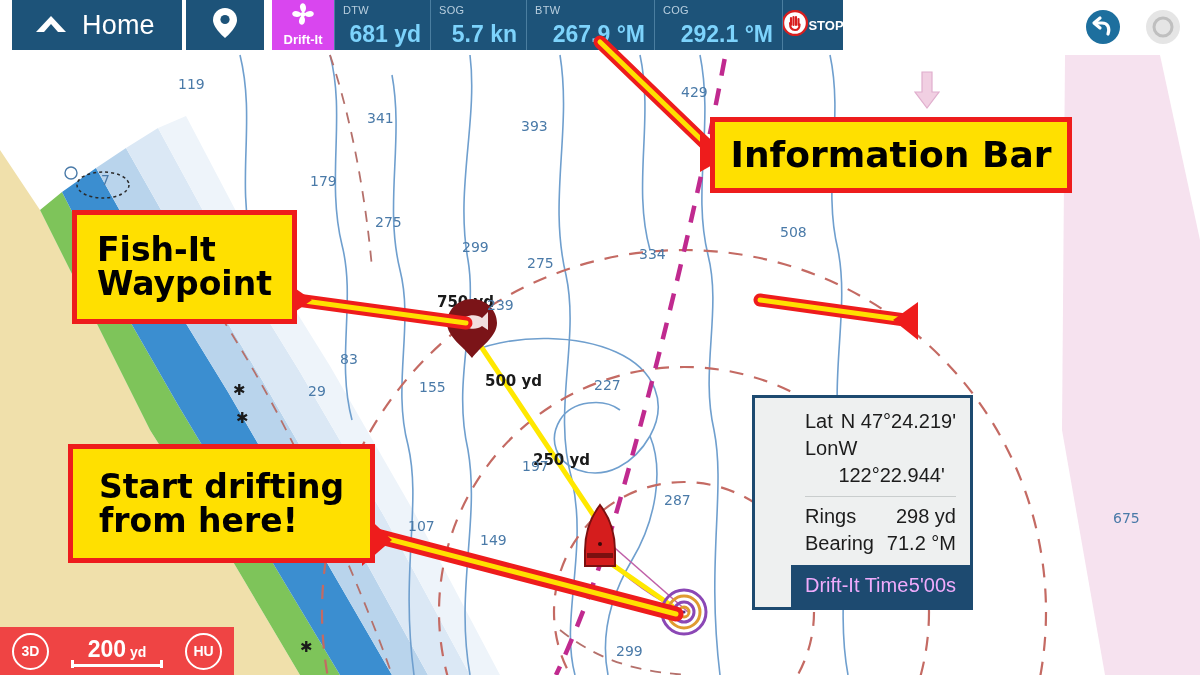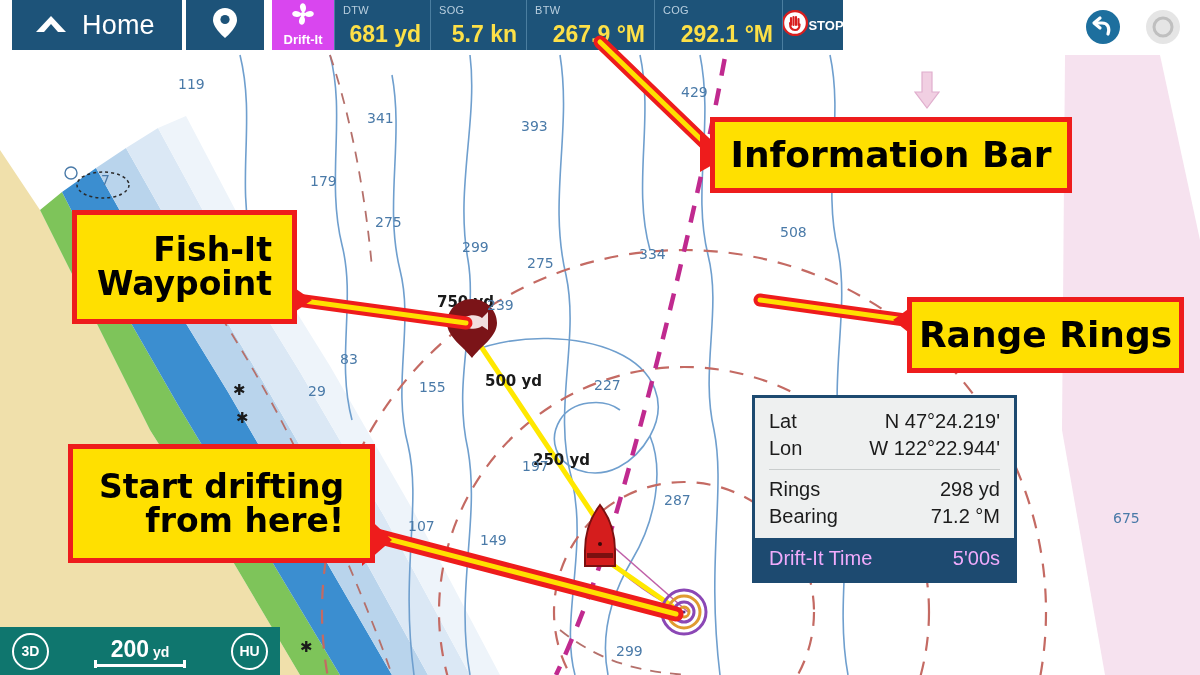--- a/index.html
+++ b/index.html
@@ -15,57 +15,57 @@
   .home-label{color:#fff;font-size:27px;letter-spacing:.2px;}
   .wpt-btn{width:78px;background:#1d5379;display:flex;align-items:center;justify-content:center;margin-left:4px;}
 
   .infobar{margin-left:8px;background:#1d5379;display:flex;align-items:stretch;height:50px;}
   .drift-cell{width:62px;display:flex;flex-direction:column;align-items:center;justify-content:center;
               background:#d946ef;border-right:1px solid #4b7ea0;}
   .drift-cell .lbl{color:#fff;font-size:13px;font-weight:bold;margin-top:1px;}
   .fld{position:relative;display:flex;align-items:flex-end;justify-content:flex-end;
        padding:0 9px 4px 9px;border-right:1px solid #4b7ea0;min-width:96px;box-sizing:border-box;}
   .fld .cap{position:absolute;left:8px;top:4px;color:#b9cfdf;font-size:11px;letter-spacing:.3px;}
-  .fld .val{color:#fde047;font-size:23px;font-weight:bold;line-height:1;}
+  .fld .val{color:#7dd3fc;font-size:23px;font-weight:bold;line-height:1;}
   .stop-cell{width:60px;display:flex;align-items:center;justify-content:center;}
   .stop-cell .lbl{color:#fff;font-size:13px;font-weight:bold;margin-top:0px;}
 
   
   .tr-icons{position:absolute;right:18px;top:8px;display:flex;gap:22px;z-index:40;}
 
   
-  .bottombar{position:absolute;left:0;bottom:0;width:280px;height:48px;background:#0f766e;
+  .bottombar{position:absolute;left:0;bottom:0;width:234px;height:48px;background:#ef4444;
              display:flex;align-items:center;justify-content:space-between;padding:0 12px;
              box-sizing:border-box;z-index:40;}
   .rbtn{width:33px;height:33px;border:2px solid #fff;border-radius:50%;
         display:flex;align-items:center;justify-content:center;color:#fff;font-size:14px;font-weight:bold;}
   .scale{display:flex;flex-direction:column;align-items:center;color:#fff;}
   .scale .txt{display:flex;align-items:baseline;gap:4px;}
   .scale .num{font-size:23px;font-weight:bold;}
   .scale .unit{font-size:14px;font-weight:bold;}
   .scale .bar{width:92px;height:3px;background:#fff;margin-top:1px;position:relative;}
   .scale .bar:before,.scale .bar:after{content:"";position:absolute;top:-4px;width:3px;height:8px;background:#fff;}
   .scale .bar:before{left:0;} .scale .bar:after{right:0;}
 
   
-  .datapanel{position:absolute;left:752px;top:395px;width:265px;z-index:38;
-             border:3px solid #1d4a70;box-sizing:border-box;background:#eef0f0;}
+  .datapanel{position:absolute;left:752px;top:395px;width:221px;z-index:38;
+             border:3px solid #1d4a70;box-sizing:border-box;background:#eef0f0;padding-left:36px;}
   .dp-body{padding:10px 14px 8px 14px;}
   .dp-row{display:flex;justify-content:space-between;align-items:baseline;color:#1c1c1c;
           font-size:20px;line-height:1.35;}
   .dp-row .k{font-weight:normal;}
   .dp-row .v{font-weight:normal;}
   .dp-sep{height:1px;background:#c9cdcd;margin:7px 0 6px 0;}
   .dp-foot{background:#1d4a70;padding:9px 14px 10px 14px;display:flex;justify-content:space-between;
            align-items:baseline;color:#f0abfc;font-size:20px;}
 
   
   .callout{position:absolute;background:#ffe000;border:5px solid #ee1c1c;z-index:60;
            display:flex;align-items:center;justify-content:center;box-sizing:border-box;}
-  .callout span{color:#000;font-weight:bold;line-height:1.02;text-align:right;
+  .callout span{color:#000;font-weight:bold;line-height:1.02;text-align:left;
                 font-family:"DejaVu Sans",sans-serif;}
   #co-info{left:710px;top:117px;width:362px;height:76px;}
   #co-info span{font-size:36px;}
   #co-fish{left:72px;top:210px;width:225px;height:114px;}
   #co-fish span{font-size:33px;}
   #co-rings{left:907px;top:297px;width:277px;height:76px;}
   #co-rings span{font-size:36px;}
   #co-start{left:68px;top:444px;width:307px;height:119px;}
   #co-start span{font-size:33px;}
 
@@ -346,20 +346,17 @@
     <path d="M373,535 L676,614" stroke="#ffe000" stroke-width="5" fill="none" stroke-linecap="round"></path>
     <path d="M362,512 L392,540 L362,566 Z" fill="#ee1c1c"></path>
   </svg>
 
   <div class="callout" id="co-info">
     <span>Information Bar</span>
   </div>
   <div class="callout" id="co-fish">
     <span class="ml">Fish-It<br>Waypoint</span>
   </div>
-  <div class="callout" id="co-rings">
-    <span>Range Rings</span>
-  </div>
   <div class="callout" id="co-start">
     <span class="ml">Start drifting<br>from here!</span>
   </div>
 
 </div>
 
 </body></html>

